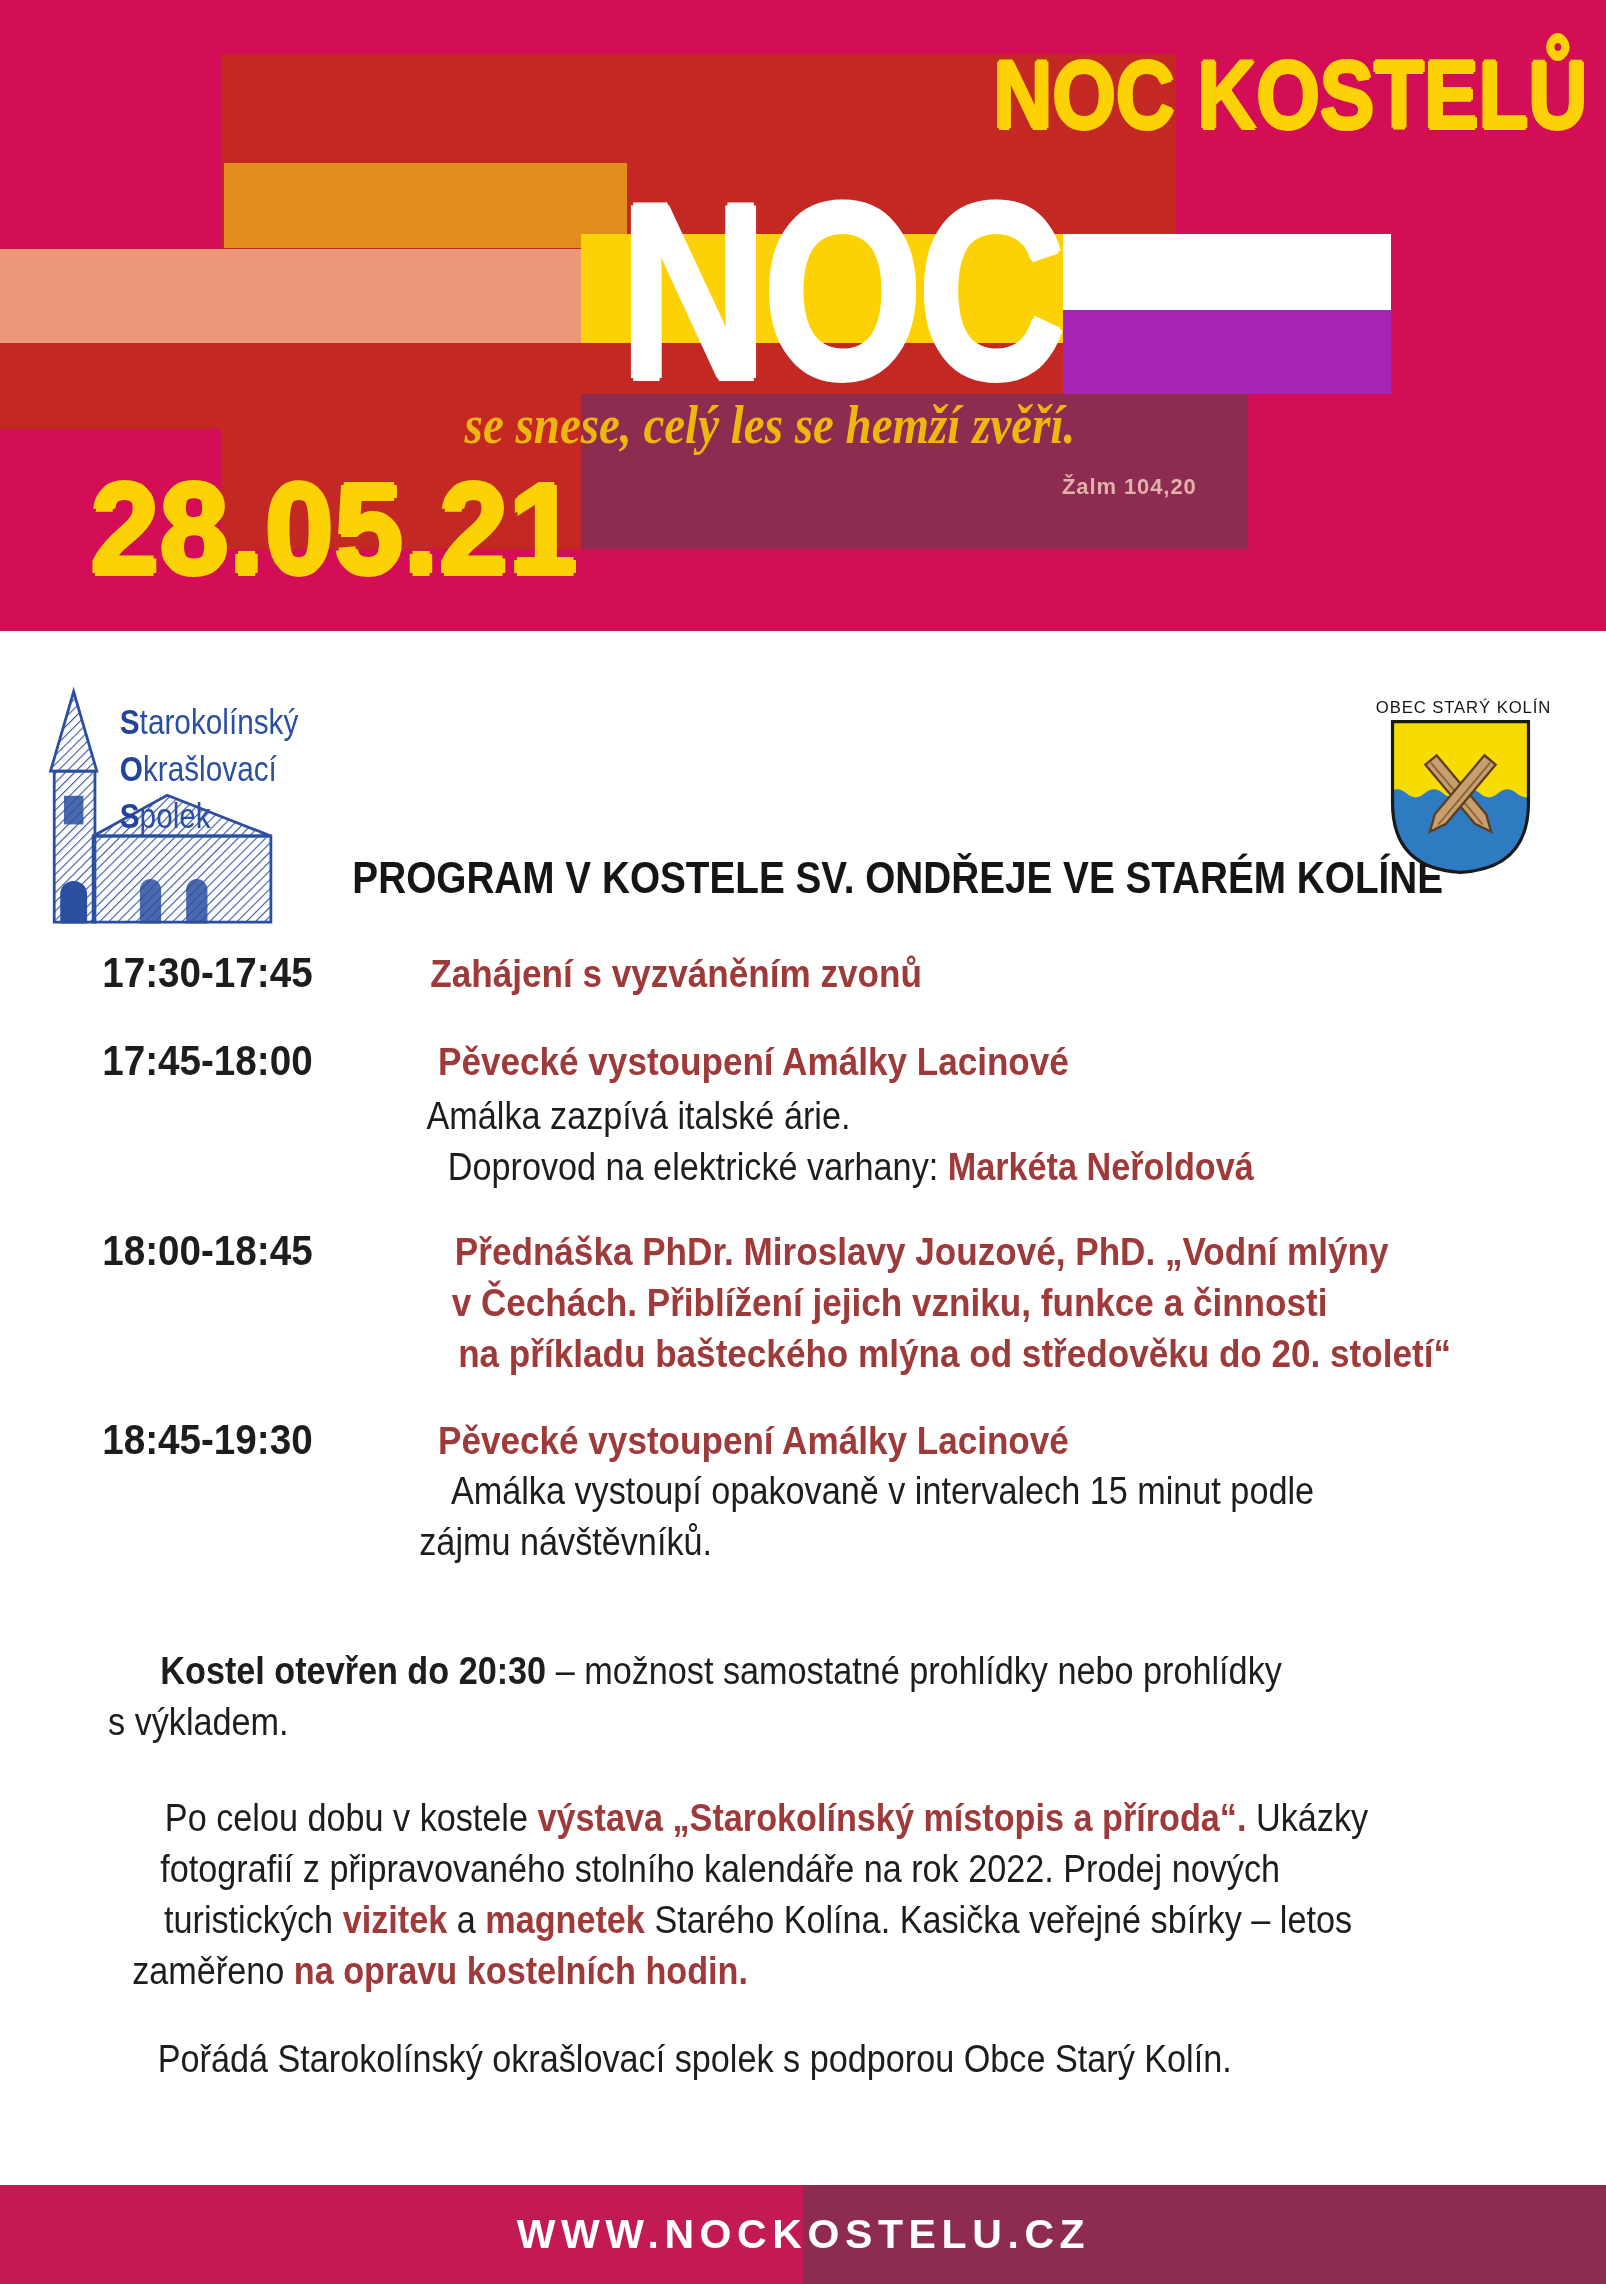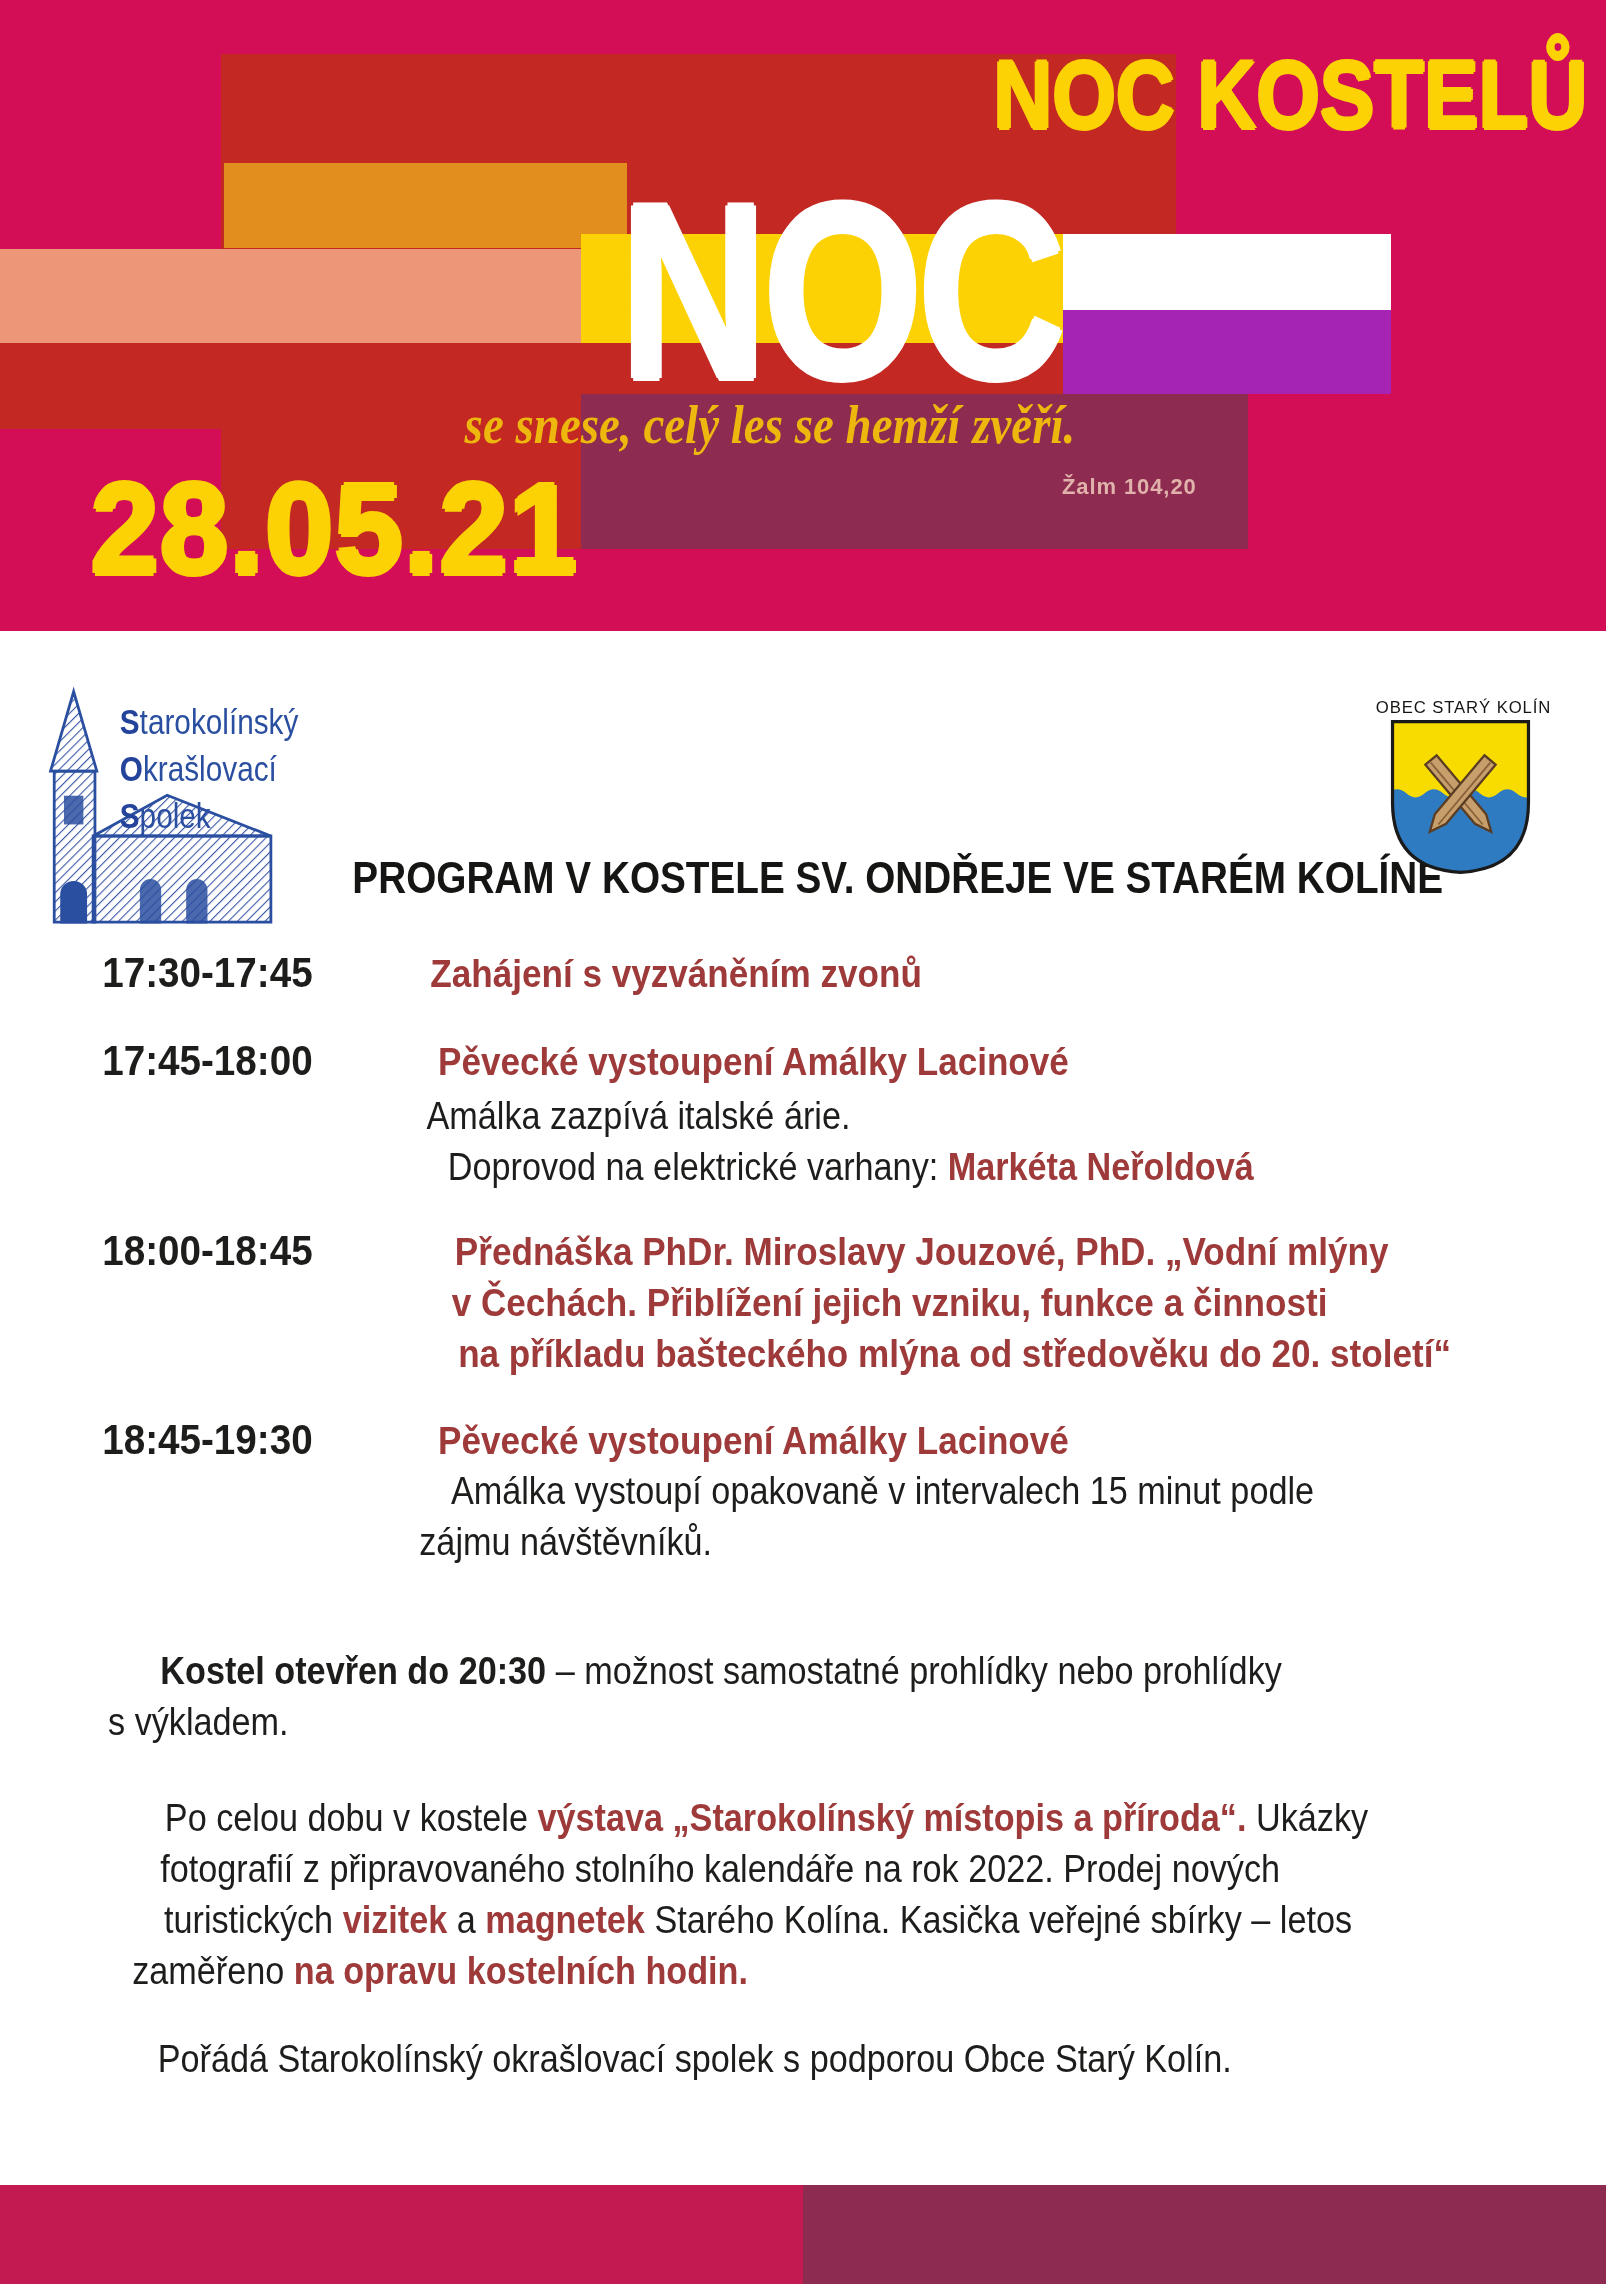--- a/index.html
+++ b/index.html
@@ -154,16 +154,17 @@
     <div class="abs body-line" style="left:98px;top:1848px;">fotografií z připravovaného stolního kalendáře na rok 2022. Prodej nových</div>
     <div class="abs body-line" style="left:98px;top:1899px;"><span>turistických </span><span class="hl">vizitek</span><span> a </span><span class="hl">magnetek</span><span> Starého Kolína. Kasička veřejné sbírky – letos</span></div>
     <div class="abs body-line" style="left:98px;top:1950px;"><span>zaměřeno </span><span class="hl">na opravu kostelních hodin.</span></div>
 
     <div class="abs body-line" style="left:98px;top:2038px;">Pořádá Starokolínský okrašlovací spolek s podporou Obce Starý Kolín.</div>
   </div>
 
   <div class="footer">
     <div class="footer-left"></div>
     <div class="footer-right"></div>
+    <div class="footer-url">WWW.NOCKOSTELU.CZ</div>
   </div>
 
 </div>
 
 
 </body></html>

